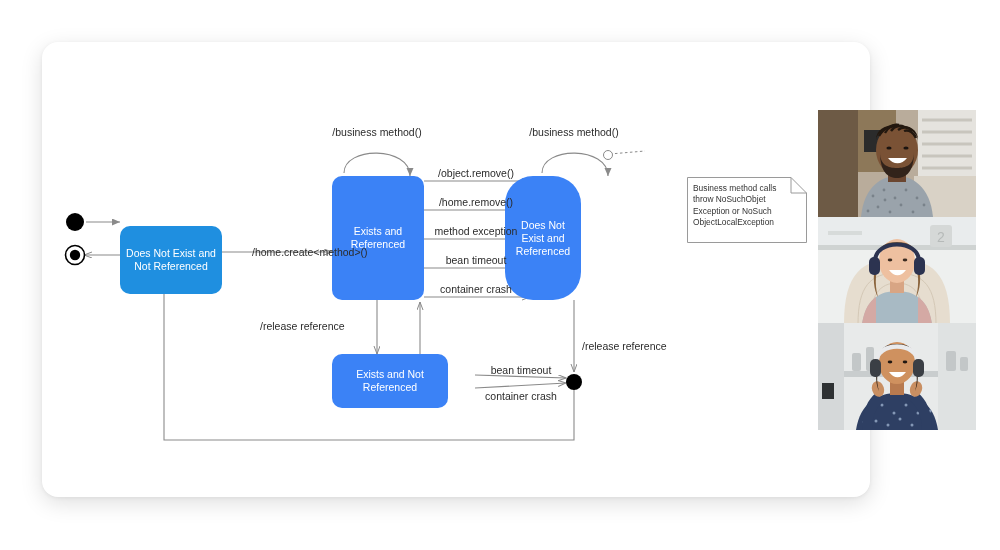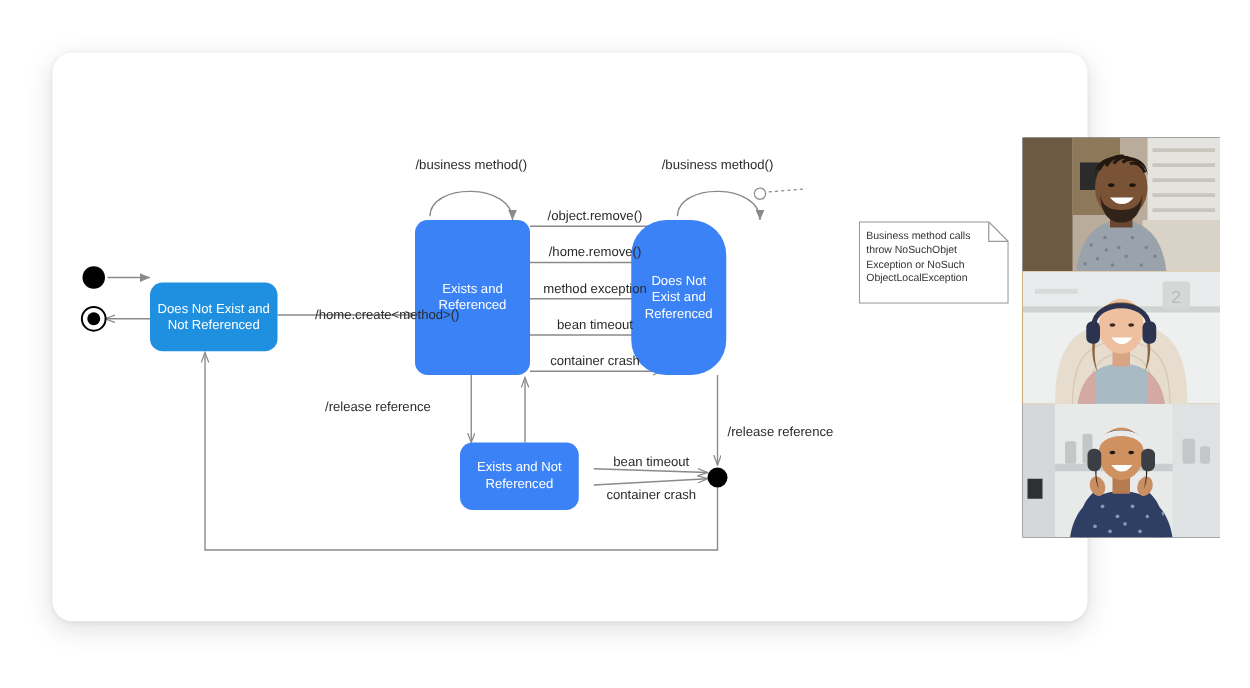--- a/index.html
+++ b/index.html
@@ -169,31 +169,31 @@
       <circle cx="33" cy="180" r="9" fill="#000000"></circle>
 
       <g>
         <circle cx="33" cy="213" r="9.5" fill="#ffffff" stroke="#000000" stroke-width="1.6"></circle>
         <circle cx="33" cy="213" r="5.2" fill="#000000"></circle>
       </g>
 
       <circle cx="532" cy="340" r="8" fill="#000000"></circle>
     </svg>
 
-    <div class="state-box blue" style="left:78px; top:184px; width:102px; height:55px;">Does Not Exist
+    <div class="state-box blue" style="left:78px; top:184px; width:102px; height:68px;">Does Not Exist
 and Not
 Referenced</div>
 
     <div class="state-box green" style="left:290px; top:134px; width:92px; height:124px;">Exists and
 Referenced</div>
 
     <div class="state-box green" style="left:463px; top:134px; width:76px; height:124px;border-radius:28px;">Does Not Exist
 and Referenced</div>
 
-    <div class="state-box green" style="left:290px; top:312px; width:95px; height:54px;margin-left:36px;">Exists and Not
+    <div class="state-box green" style="left:290px; top:312px; width:116px; height:54px;">Exists and Not
 Referenced</div>
 
     <span class="edge-label" style="left:178px; top:204px;margin-left:32px;">/home.create&lt;method&gt;()</span>
 
     <span class="edge-label center" style="left:335px; top:84px;">/business method()</span>
 
     <span class="edge-label center" style="left:532px; top:84px;">/business method()</span>
 
     <span class="edge-label center" style="left:434px; top:125px;">/object.remove()</span>
 

